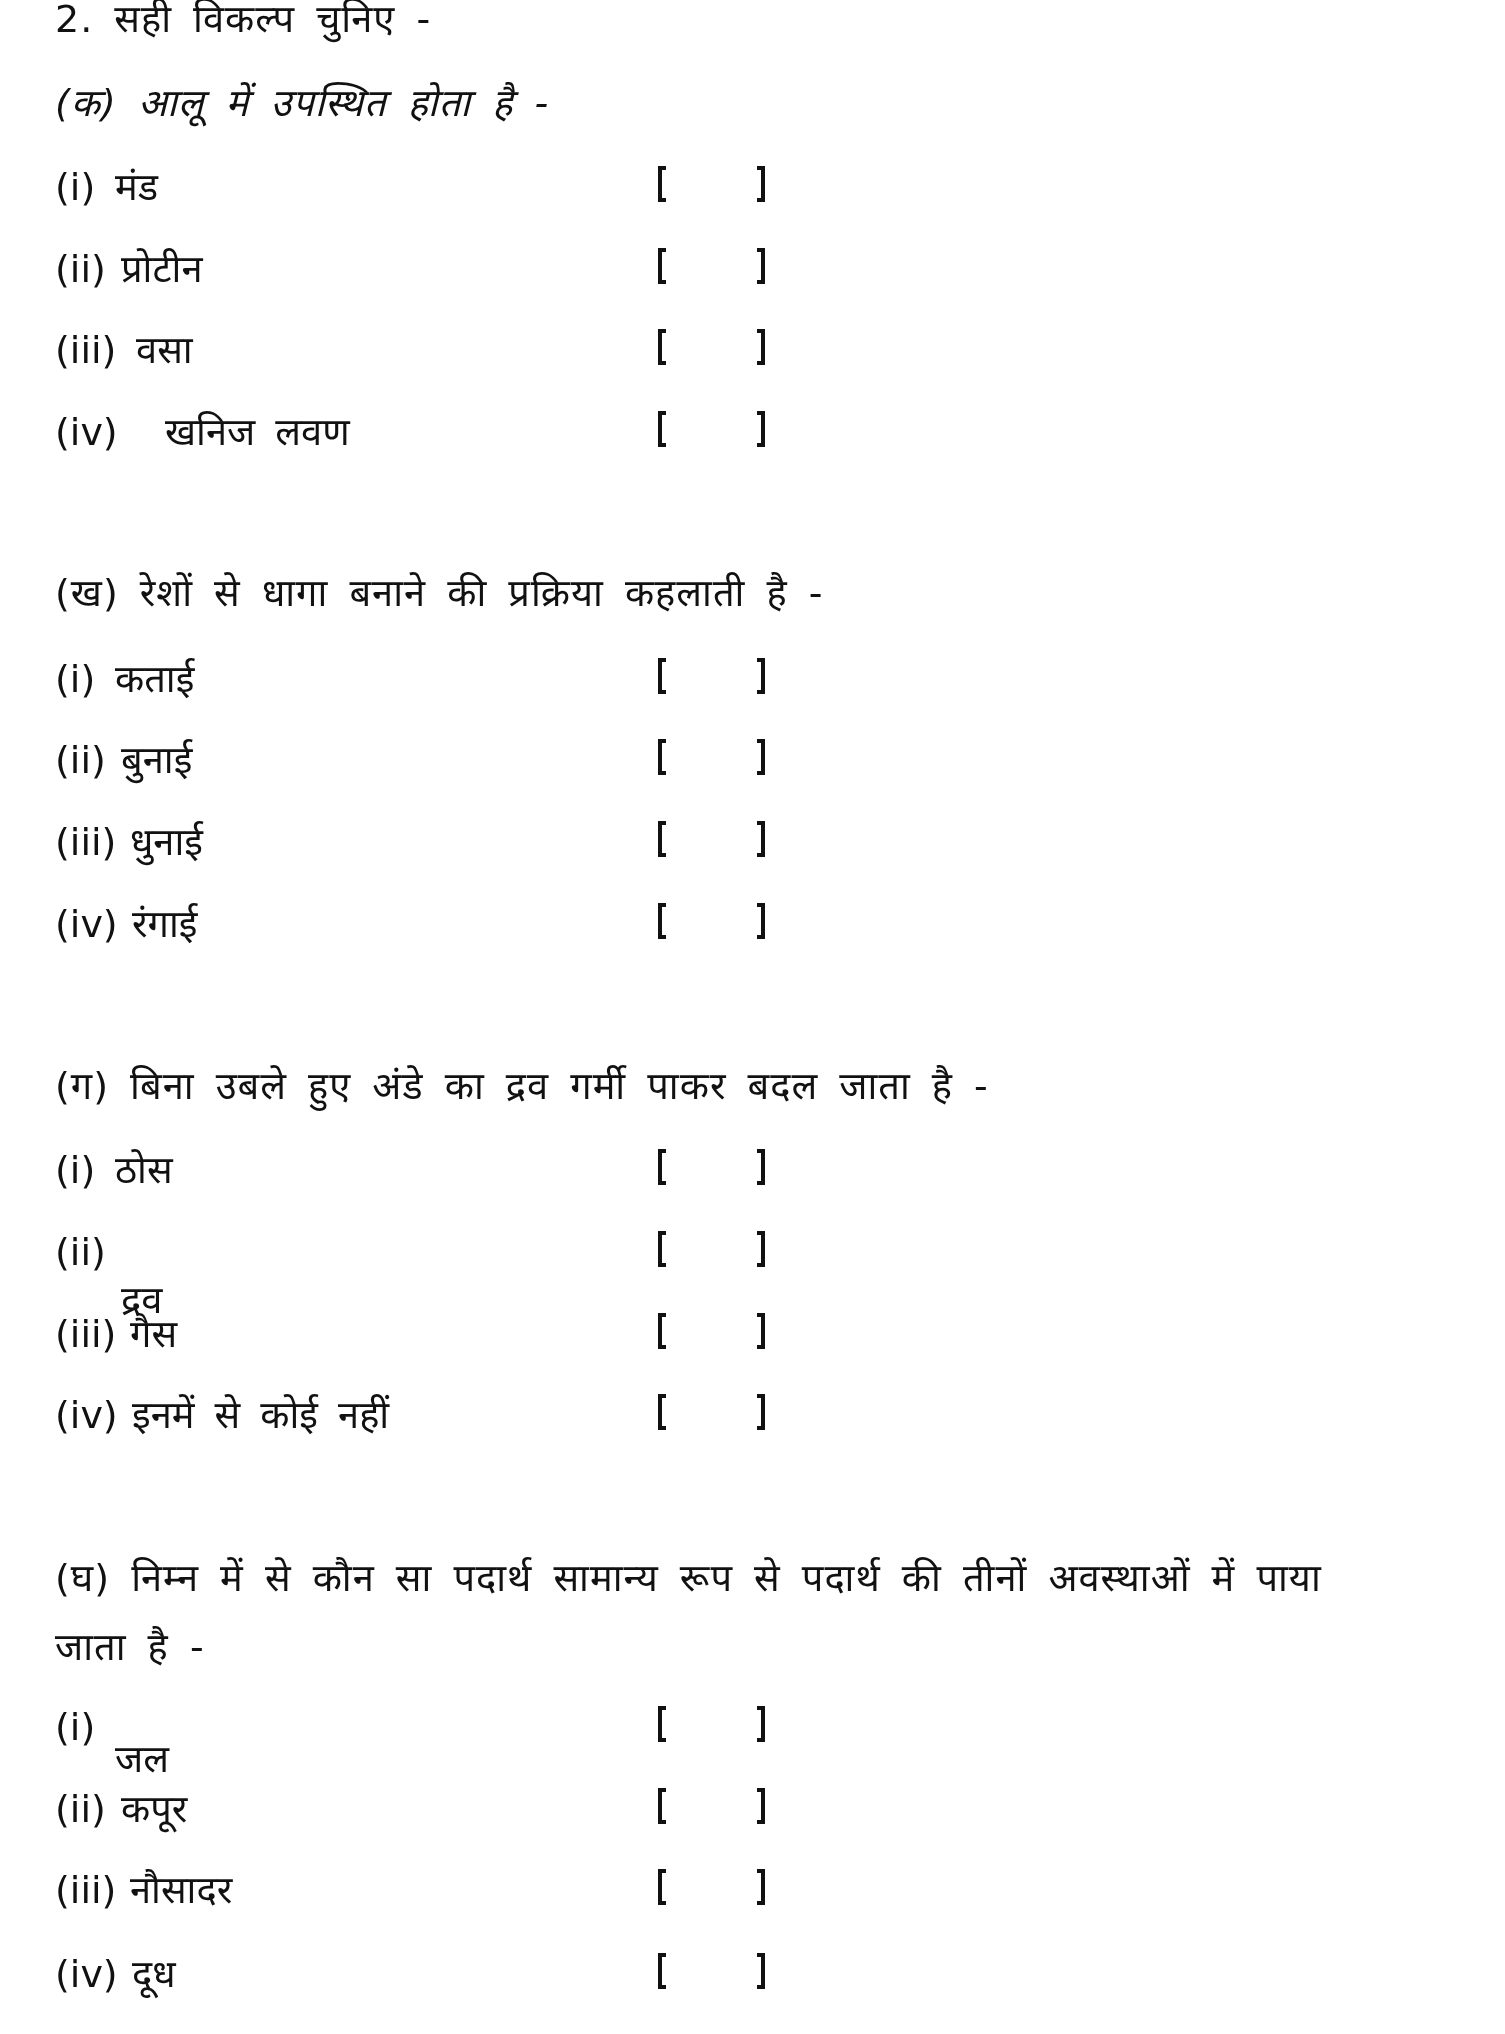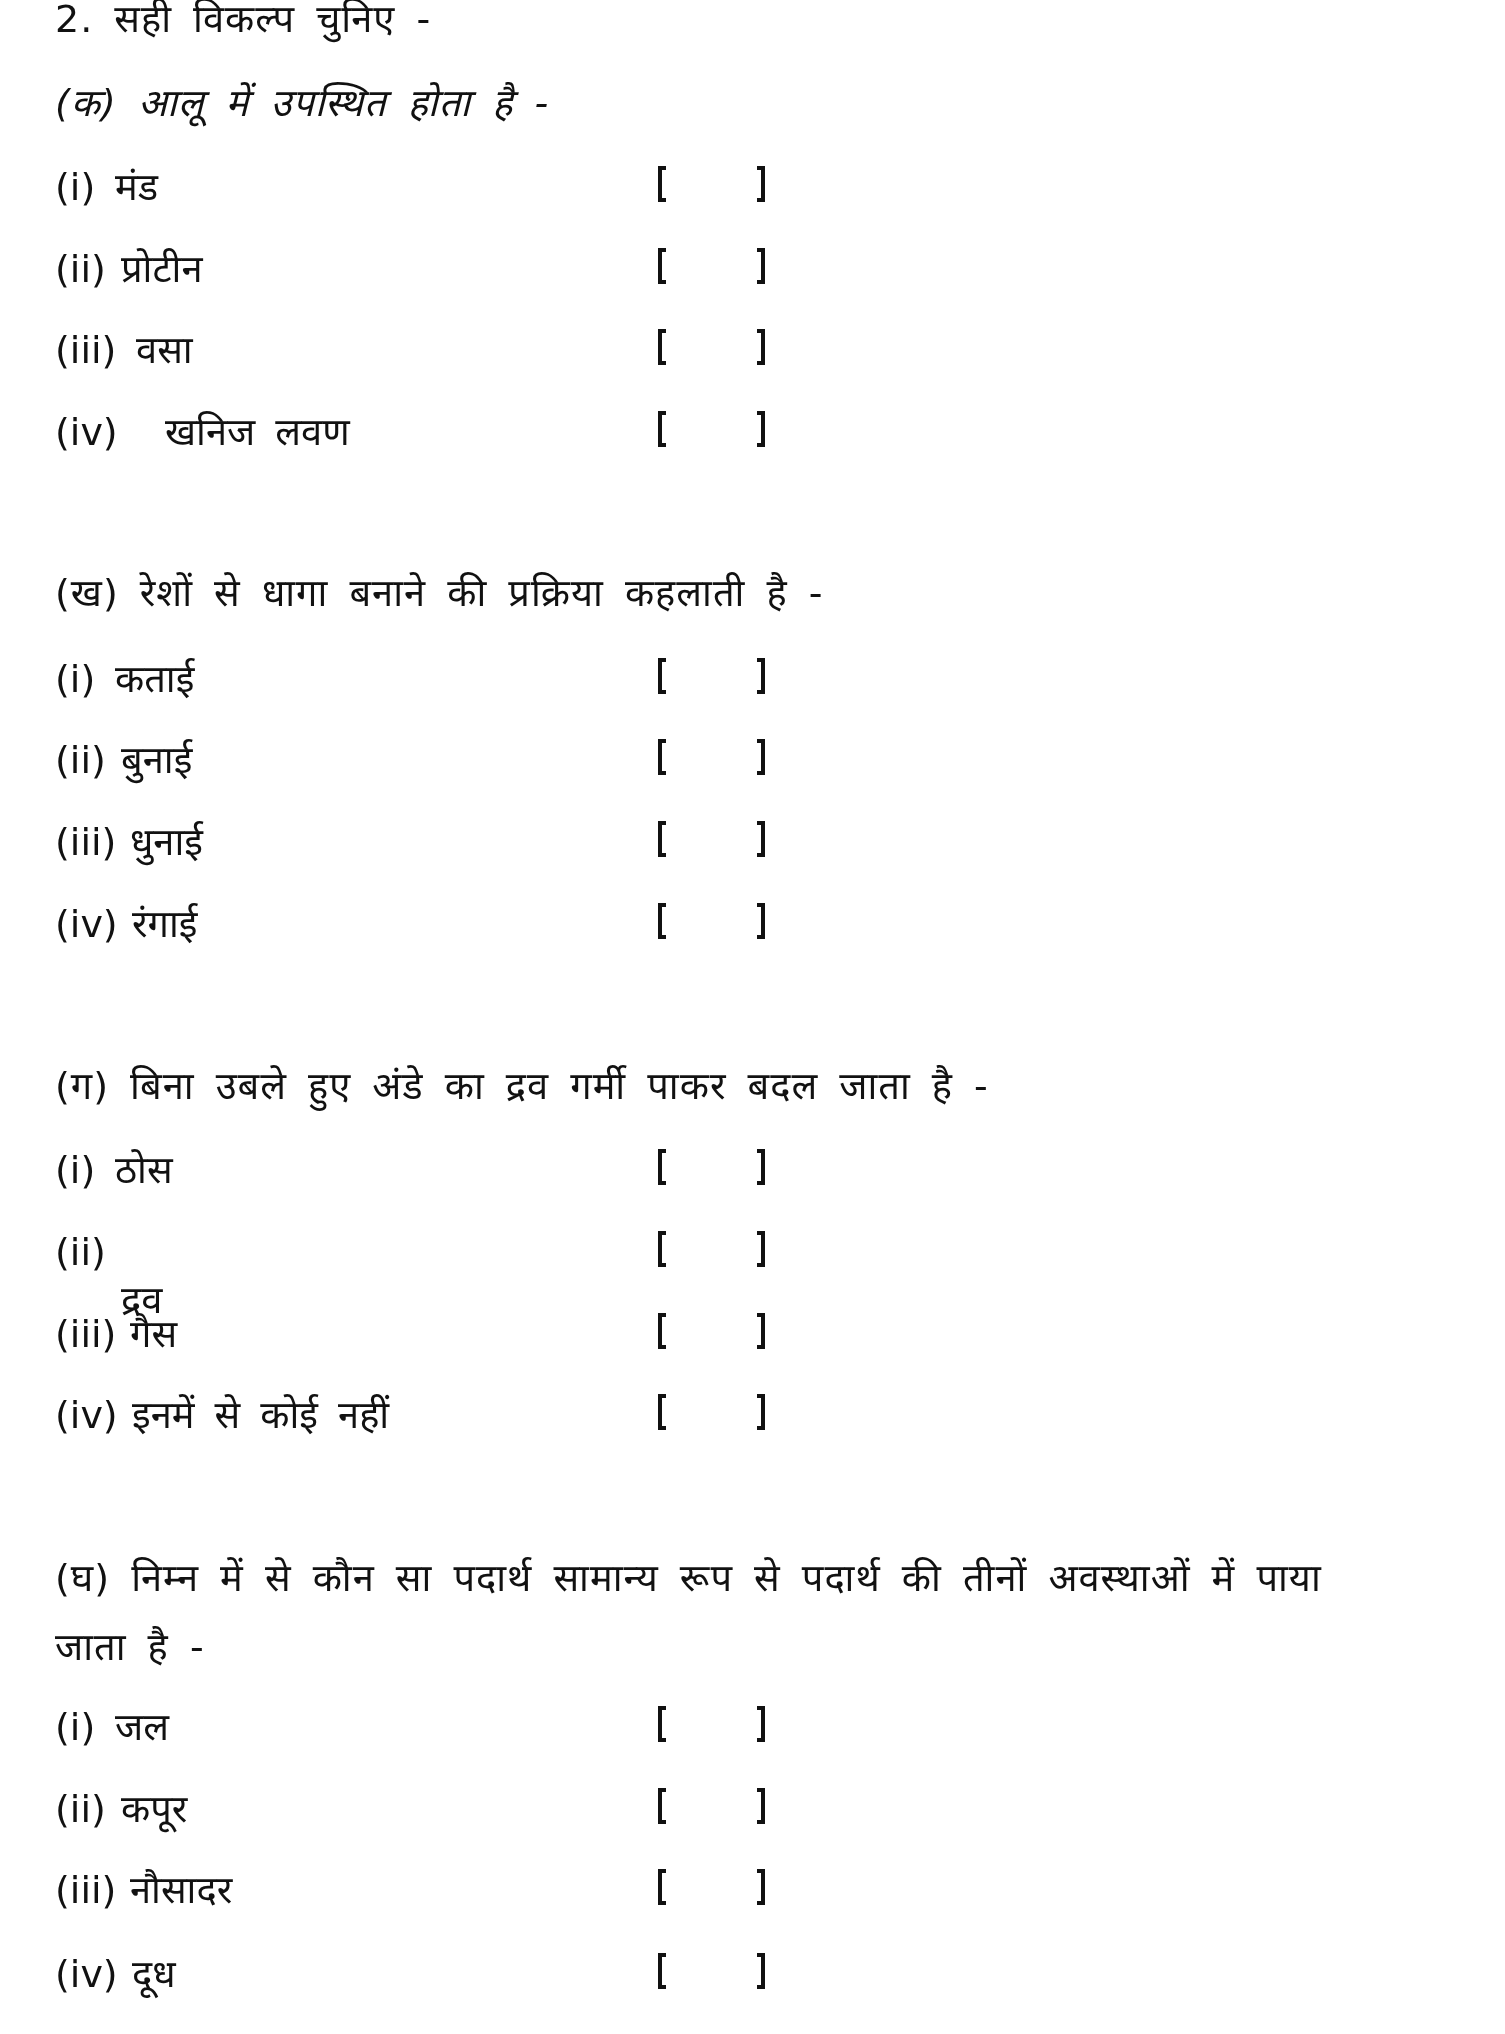--- a/index.html
+++ b/index.html
@@ -178,21 +178,21 @@
       <span class="lb"></span>
       <span class="rb"></span>
     </span>
 </div>
 
 <div class="line" style="top:1555px;text-align:center;">(घ) निम्न में से कौन सा पदार्थ सामान्य रूप से पदार्थ की तीनों अवस्थाओं में पाया</div>
 <div class="line" style="top:1624px;">जाता है -</div>
 
 <div class="option" style="top:1704px;">
   <span class="opt-label">(i)</span>
-  <span class="opt-text" style="left:60px;">जल</span>
+  <span class="opt-text" style="left:60px;margin-top:32px;">जल</span>
   <span class="bracket-box">
       <span class="lb"></span>
       <span class="rb"></span>
     </span>
 </div>
 <div class="option" style="top:1786px;">
   <span class="opt-label">(ii)</span>
   <span class="opt-text" style="left:66px;">कपूर</span>
   <span class="bracket-box">
       <span class="lb"></span>

